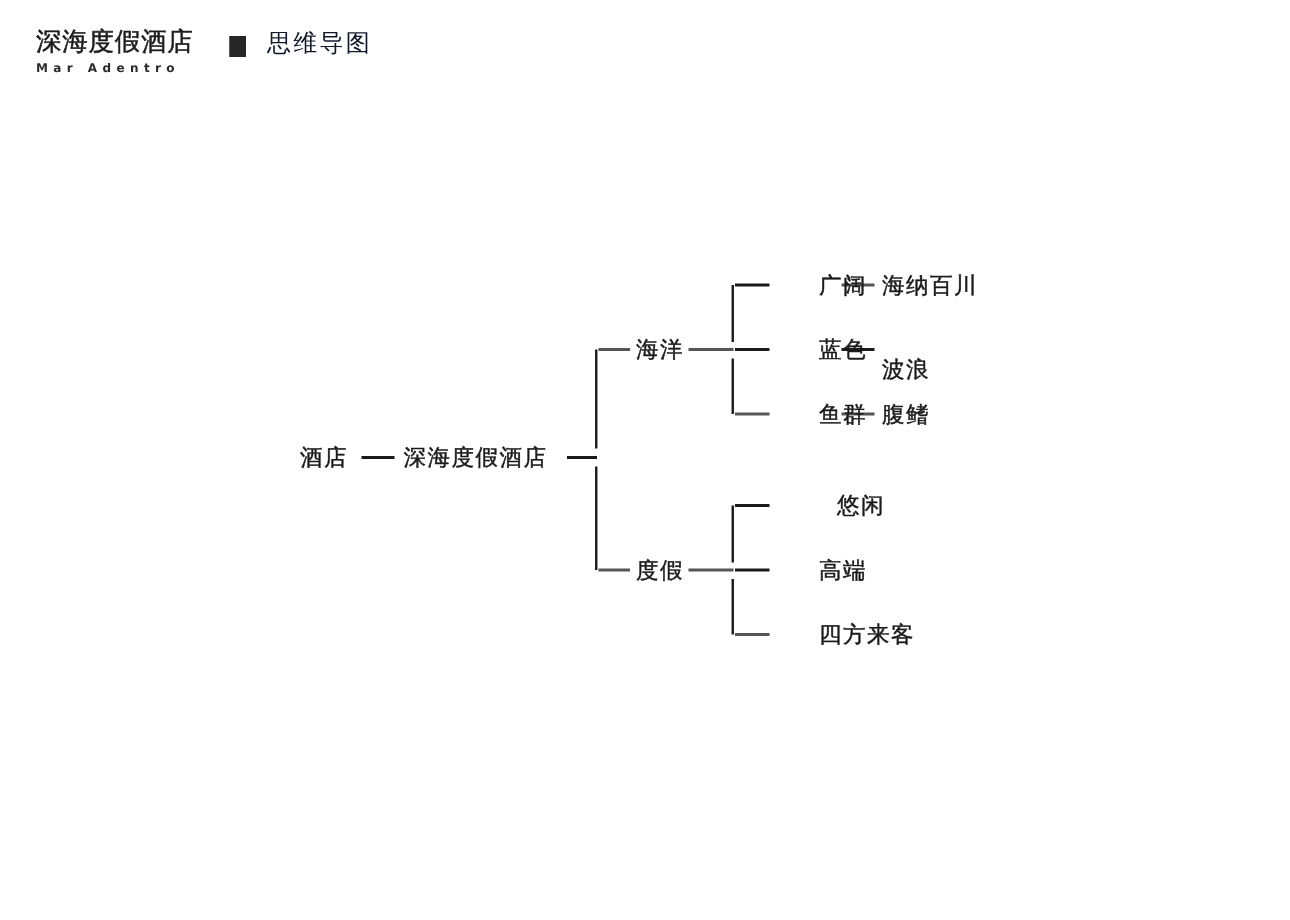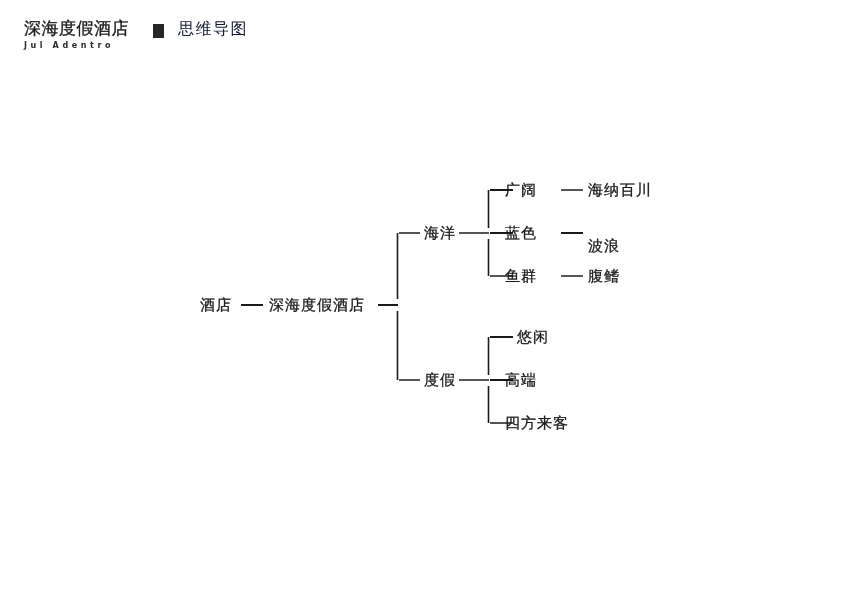--- a/index.html
+++ b/index.html
@@ -95,40 +95,40 @@
   .node.stroked {
     -webkit-text-stroke: 0.3px #1a1a1a;
   }
   .node.root-label { left: 200px; top: 305px; text-align: right; }
   .node.root-main  { left: 269px; top: 305px; }
 
   .node.branch     { left: 424px; }
   .node.branch-ocean   { top: 233px; }
   .node.branch-holiday { top: 380px; }
 
-  .node.leaf       { left: 505px; }
+  .node.leaf       { left: 546px; }
   .node.leaf-1 { top: 190px; }
   .node.leaf-2 { top: 233px; }
   .node.leaf-3 { top: 276px; }
   .node.leaf-4 { top: 337px; margin-left: 12px; }
   .node.leaf-5 { top: 380px; }
   .node.leaf-6 { top: 423px; }
 
   .node.sub { left: 588px; }
   .node.sub-1 { top: 190px; }
   .node.sub-2 { top: 246px; }
   .node.sub-3 { top: 276px; text-align: right; }
 </style>
 </head>
 <body>
 
 <div class="header">
   <div class="brand">
     <div class="brand-cn">深海度假酒店</div>
-    <div class="brand-en">Jul Adentro</div>
+    <div class="brand-en">Mar Adentro</div>
   </div>
   <div class="header-sep"></div>
   <div class="header-title">思维导图</div>
 </div>
 
 <div class="map">
 
   <svg width="860" height="613" aria-hidden="true">
     <g stroke-linecap="butt">
 

